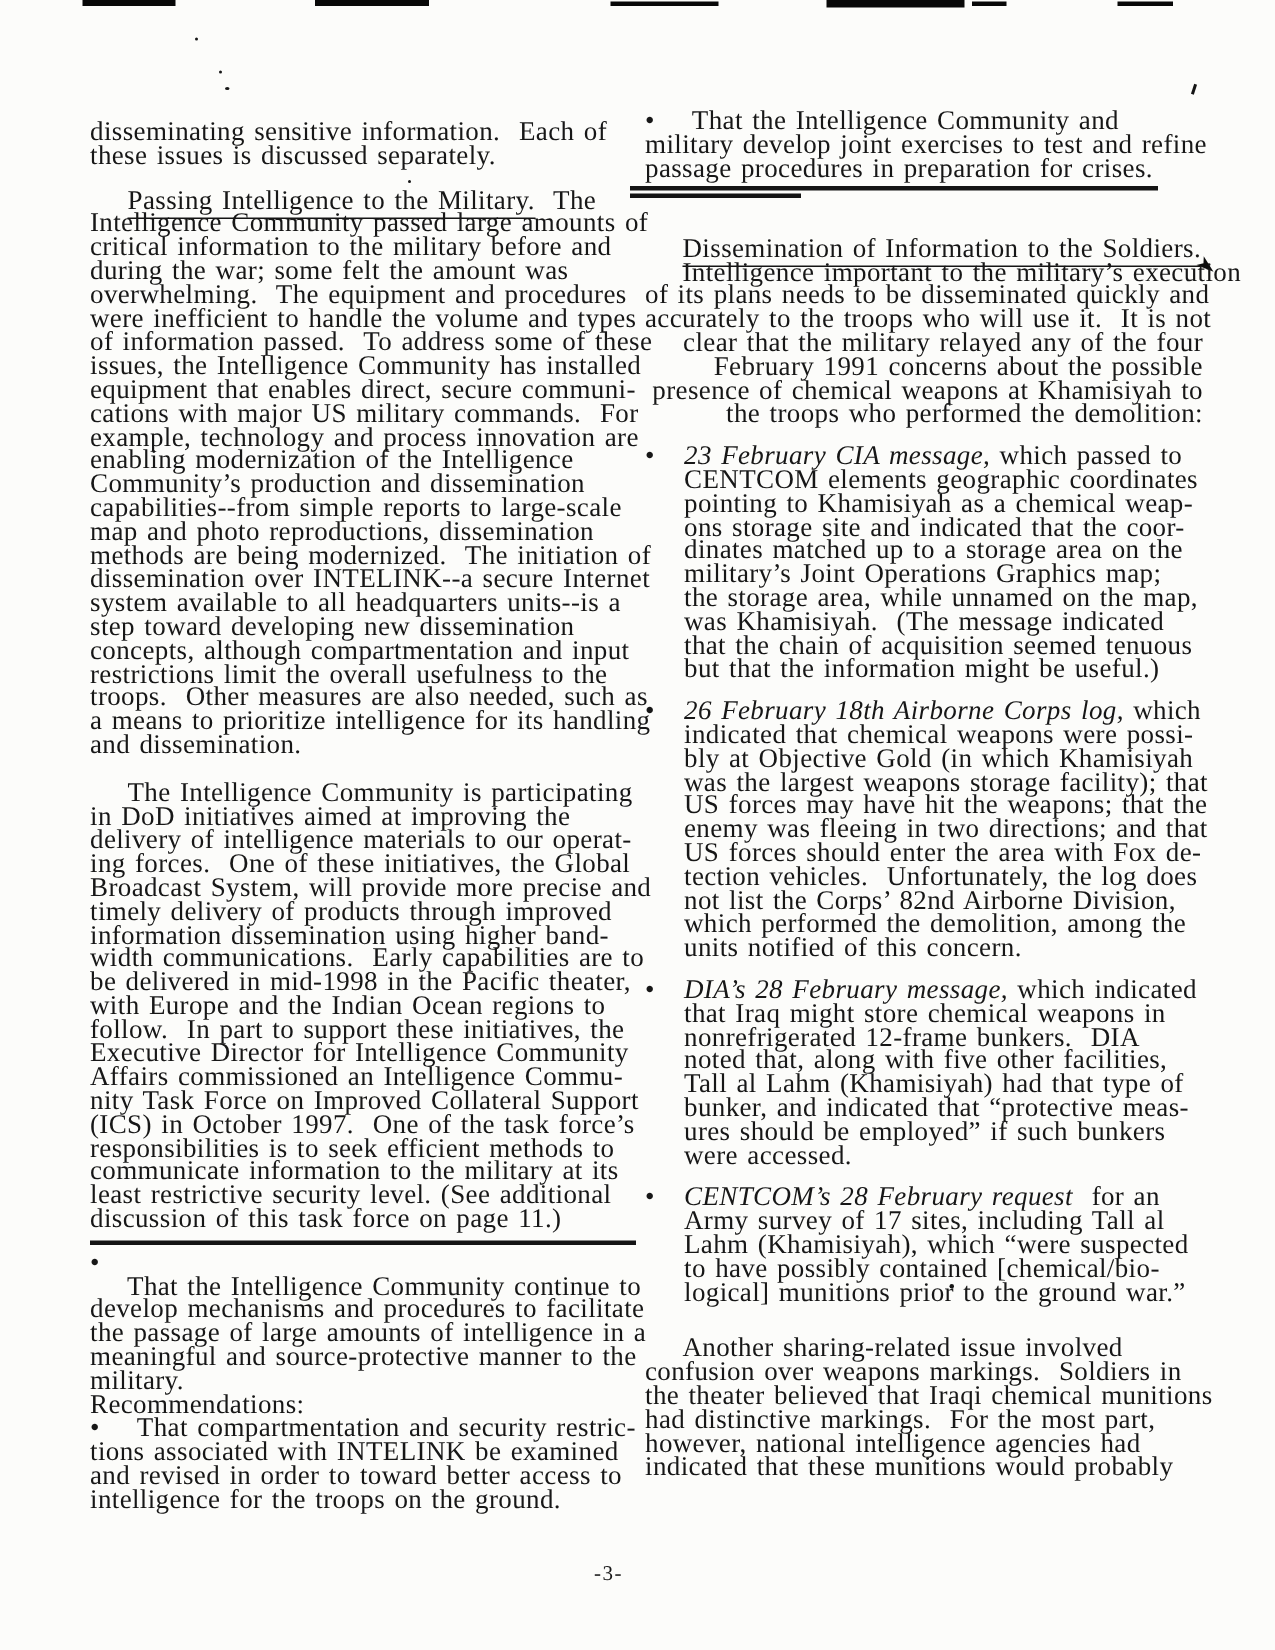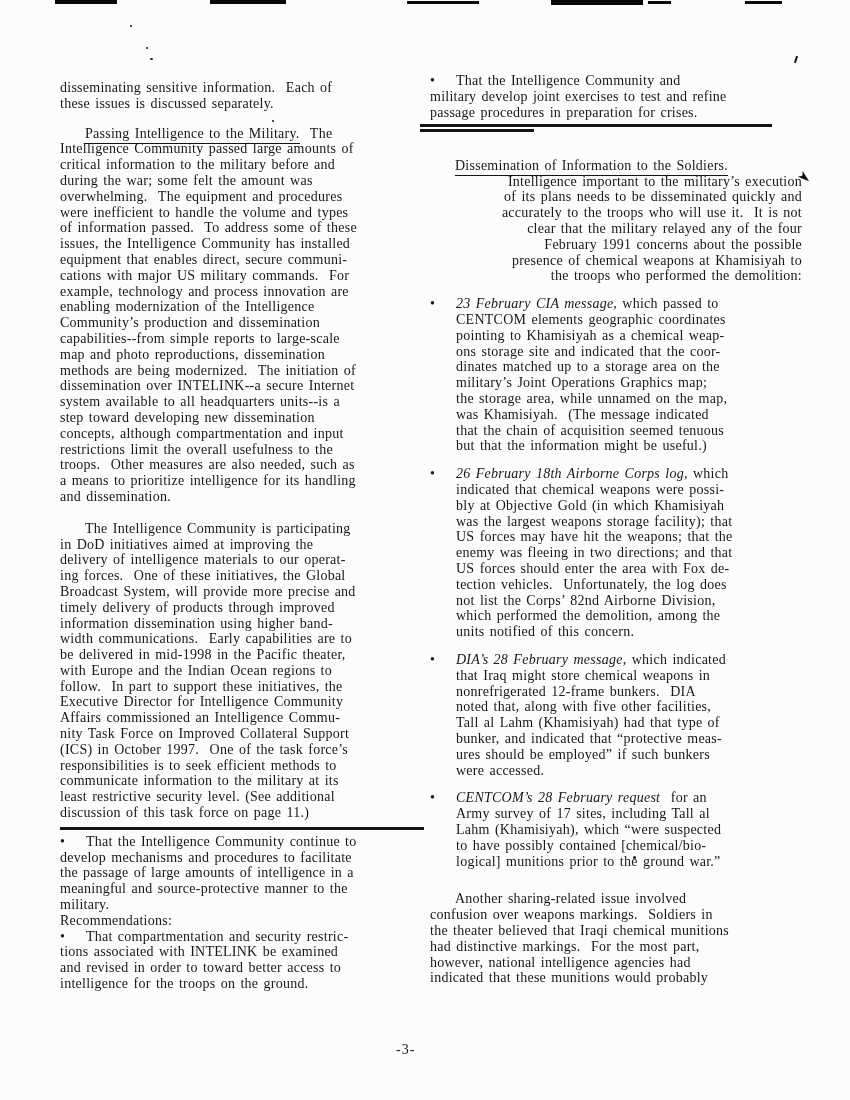--- a/index.html
+++ b/index.html
@@ -3,21 +3,21 @@
 <meta charset="utf-8">
 <style>
   html,body{margin:0;padding:0;background:#e8e8e8;}
   .page{
     position:relative;width:850px;height:1100px;margin:0 auto;
     background:#fcfcfa;overflow:hidden;
     font-family:"Liberation Serif","DejaVu Serif",serif;
     color:#171717;
     -webkit-font-smoothing:none;
   }
-  .col{position:absolute;font-size:14px;line-height:15.8px;letter-spacing:0.25px;word-spacing:1.5px;}
+  .col{position:absolute;font-size:18px;line-height:15.8px;letter-spacing:0.25px;word-spacing:1.5px;}
   .col-left{left:60px;top:80px;width:368px;}
   .col-right{left:430px;top:73px;width:372px;}
   .para{margin:0;}
   .pre{white-space:pre;}
   .blockspan{display:block;white-space:pre;text-align:right;}
   .indent{text-indent:25px;}
   .u{border-bottom:1.6px solid #141414;padding-bottom:2px;}
   .it{font-style:italic;font-family:Liberation Serif, serif;}
   .mt14{margin-top:14px;}
   .mt16{margin-top:16px;}

